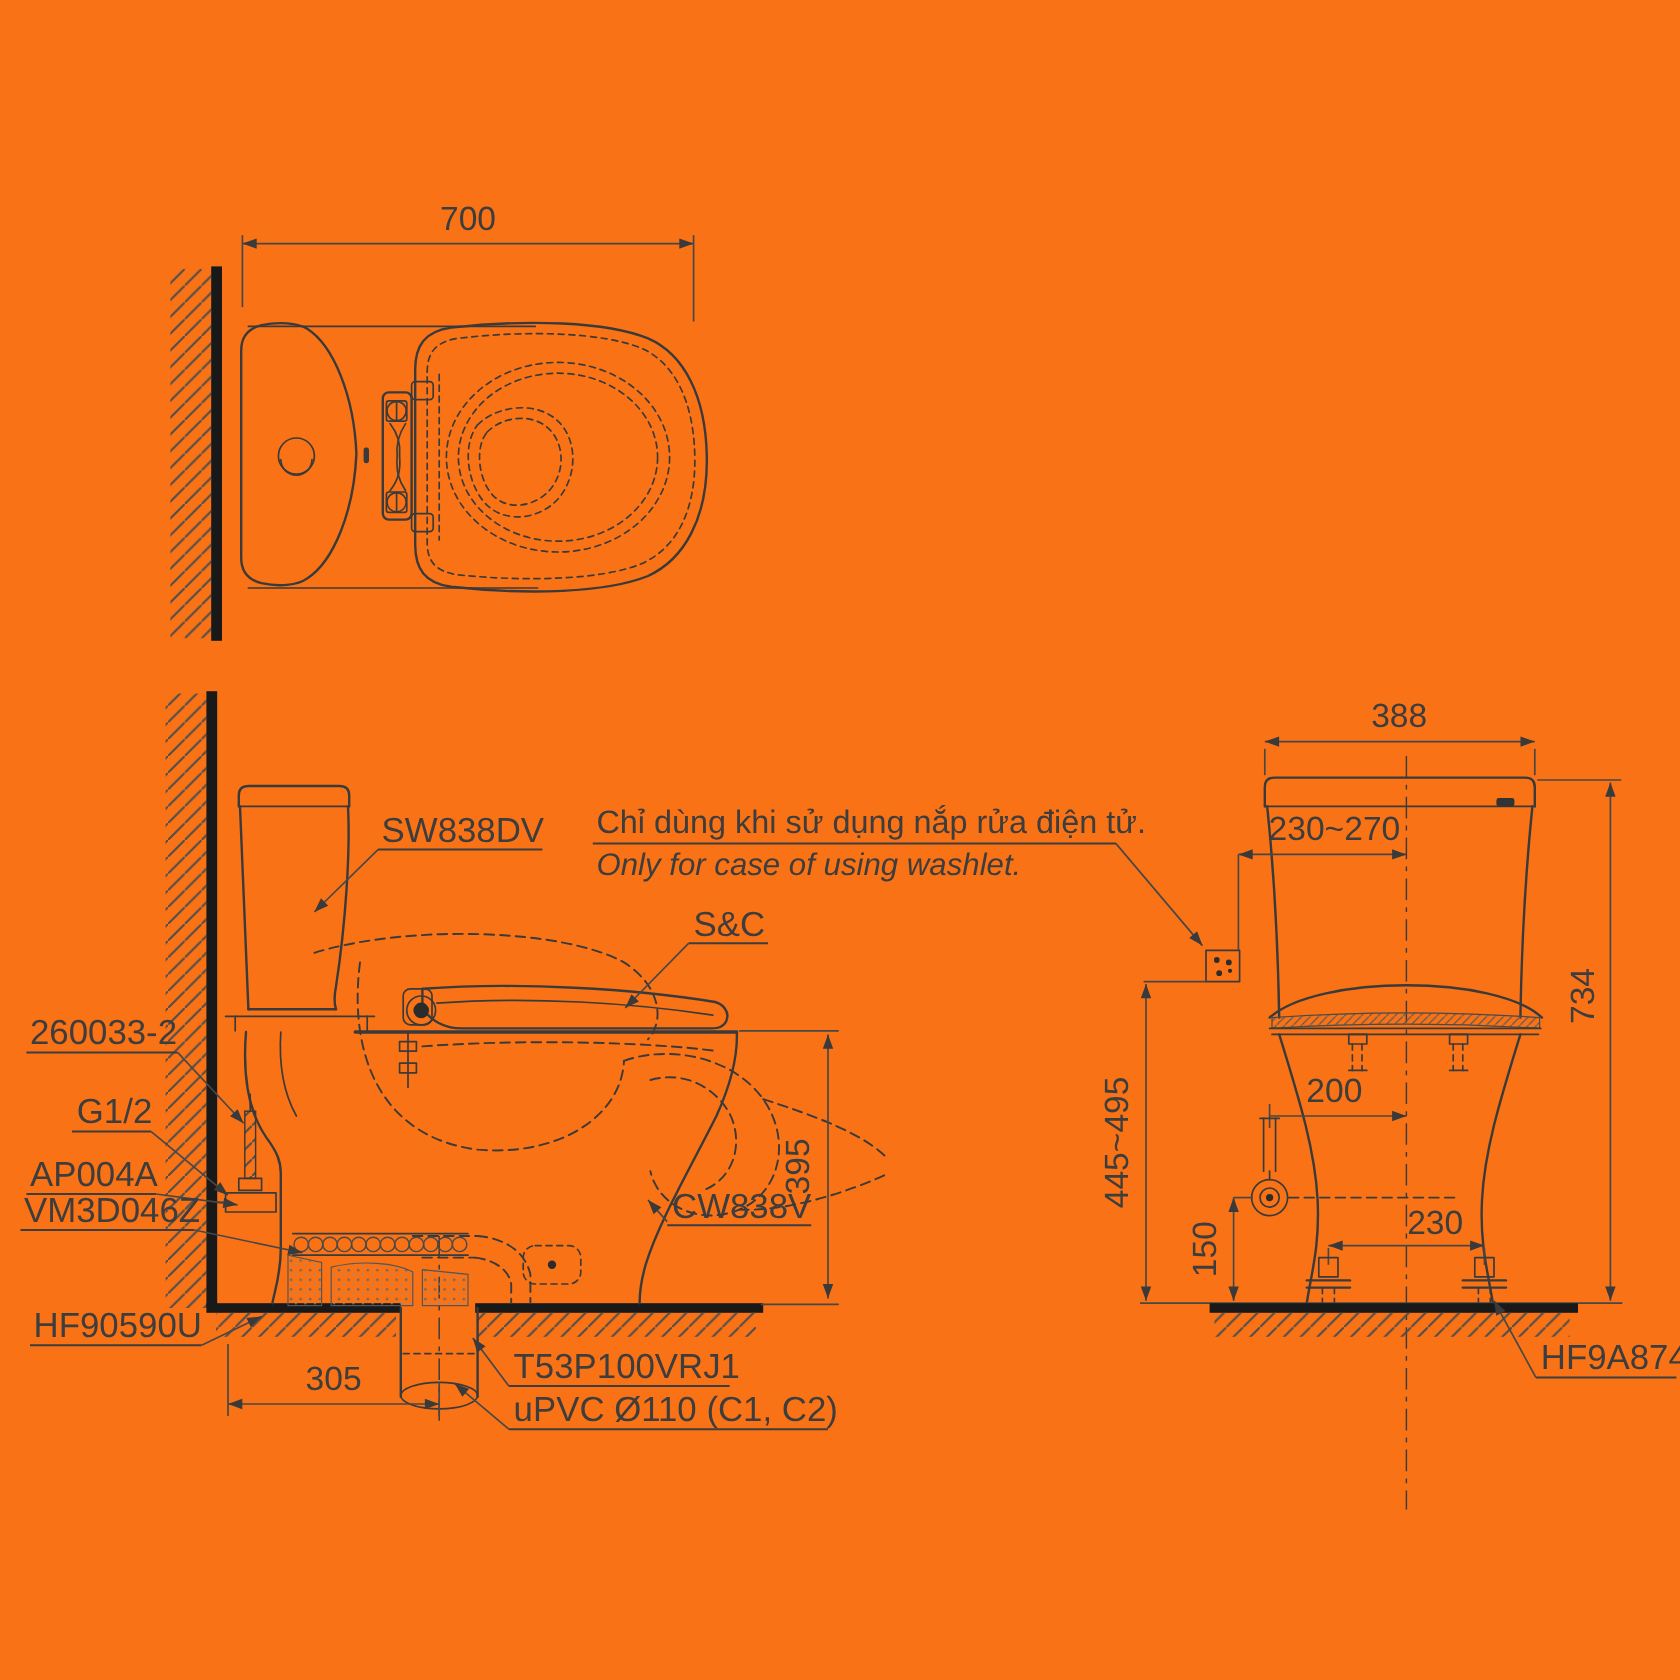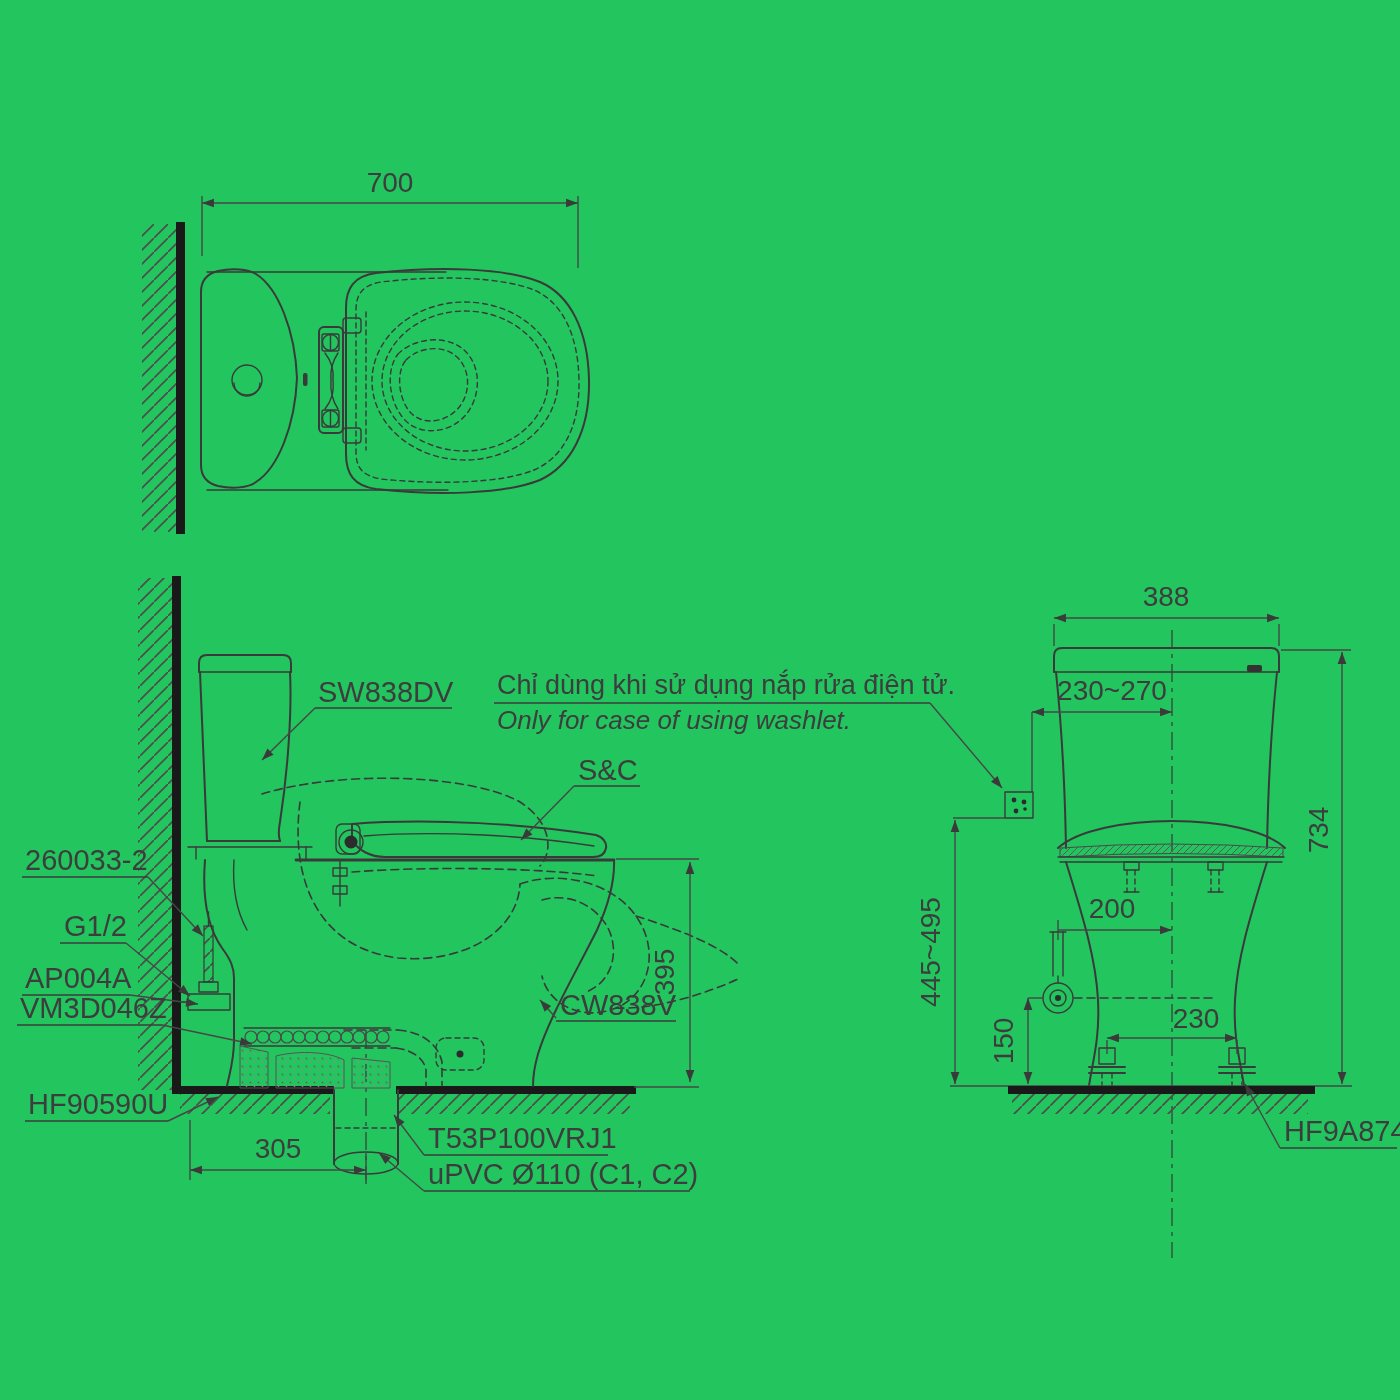--- a/index.html
+++ b/index.html
@@ -1,16 +1,16 @@
 <!DOCTYPE html>
 <html><head>
 <meta charset="utf-8">
 <style>
   html,body{margin:0;padding:0;background:#ffffff;}
-  #stage{width:1400px;height:1400px;background:#22c55e;position:relative;overflow:hidden;}
+  #stage{width:1400px;height:1400px;background:#f97316;position:relative;overflow:hidden;}
   svg{display:block;}
   .ln   {stroke:#3a3a3a; stroke-width:2;   fill:none; stroke-linejoin:round; stroke-linecap:round;}
   .thin {stroke-width:1.4;}
   .thick{stroke-width:2.8;}
   .dash {stroke-dasharray:8 5; stroke-width:1.6;}
   .dashf{stroke-dasharray:5 4; stroke-width:1.4;}
   .cl   {stroke:#3a3a3a; stroke-dasharray:18 6 4 6; stroke-width:1.2; fill:none;}
   .dim  {stroke:#474747; stroke-width:1.4; fill:none;}
   .ul   {stroke:#3d3d3d; stroke-width:1.7;}
   .bar  {fill:#191919; stroke:none;}

